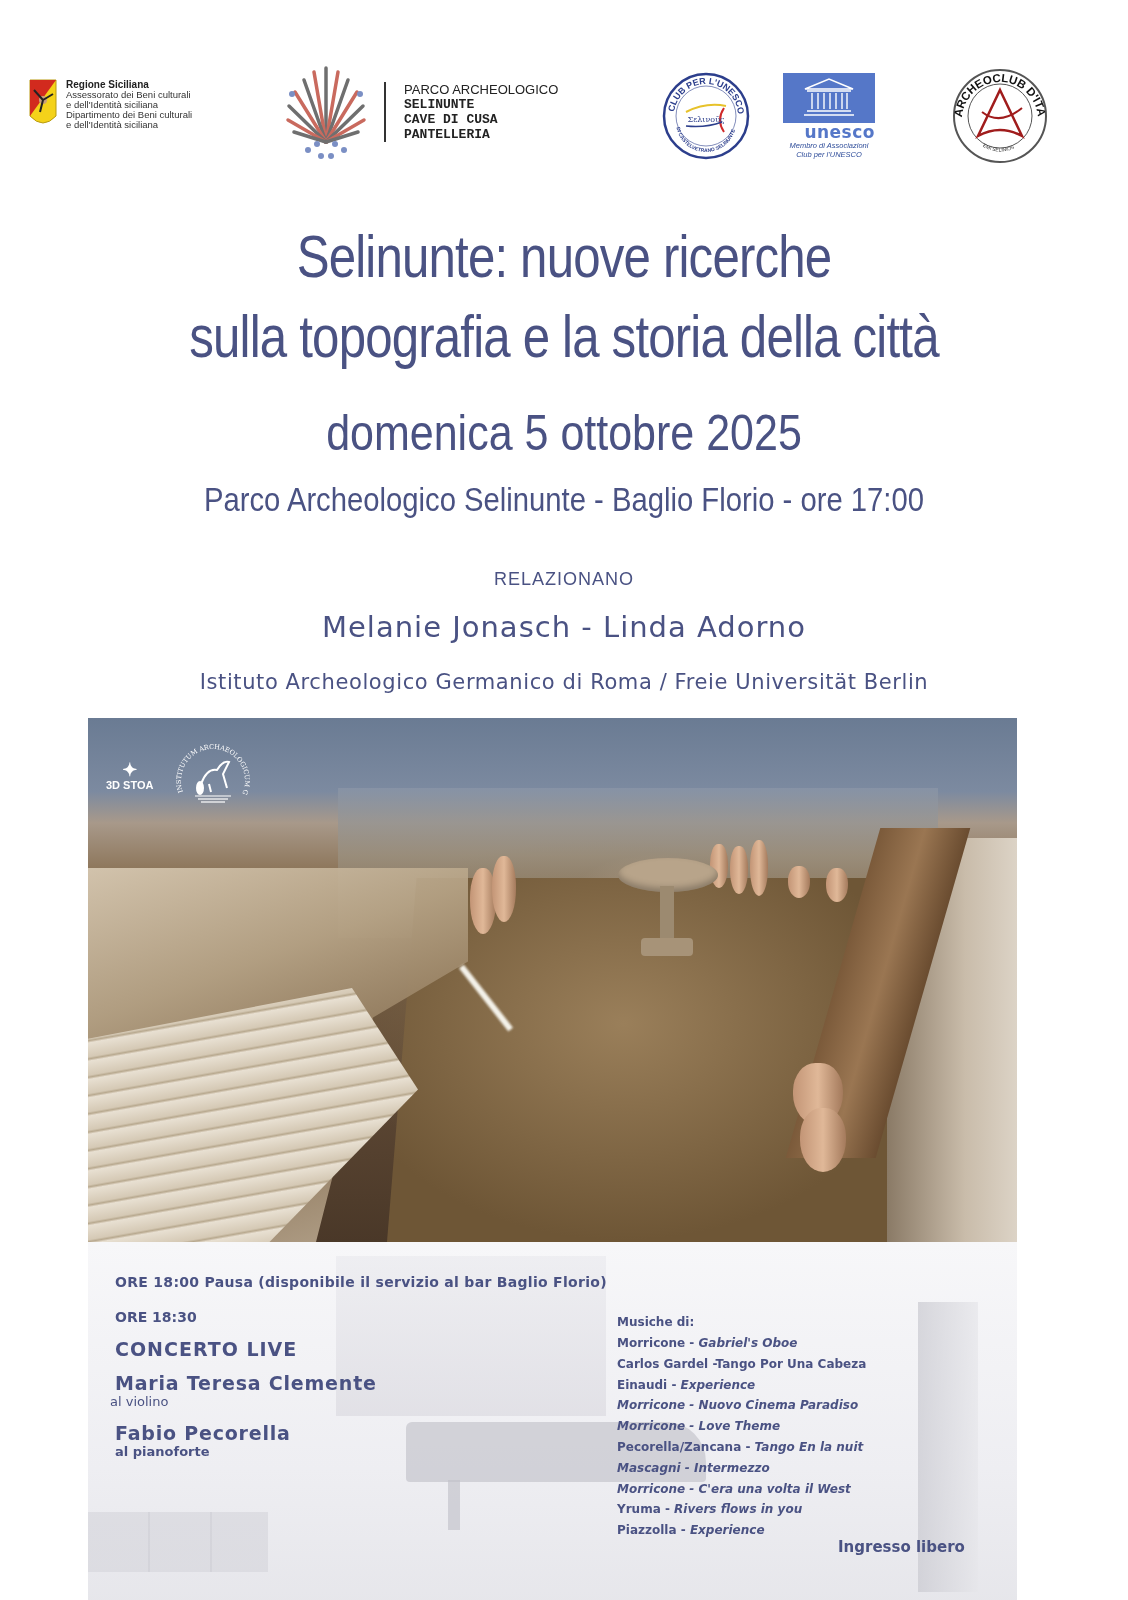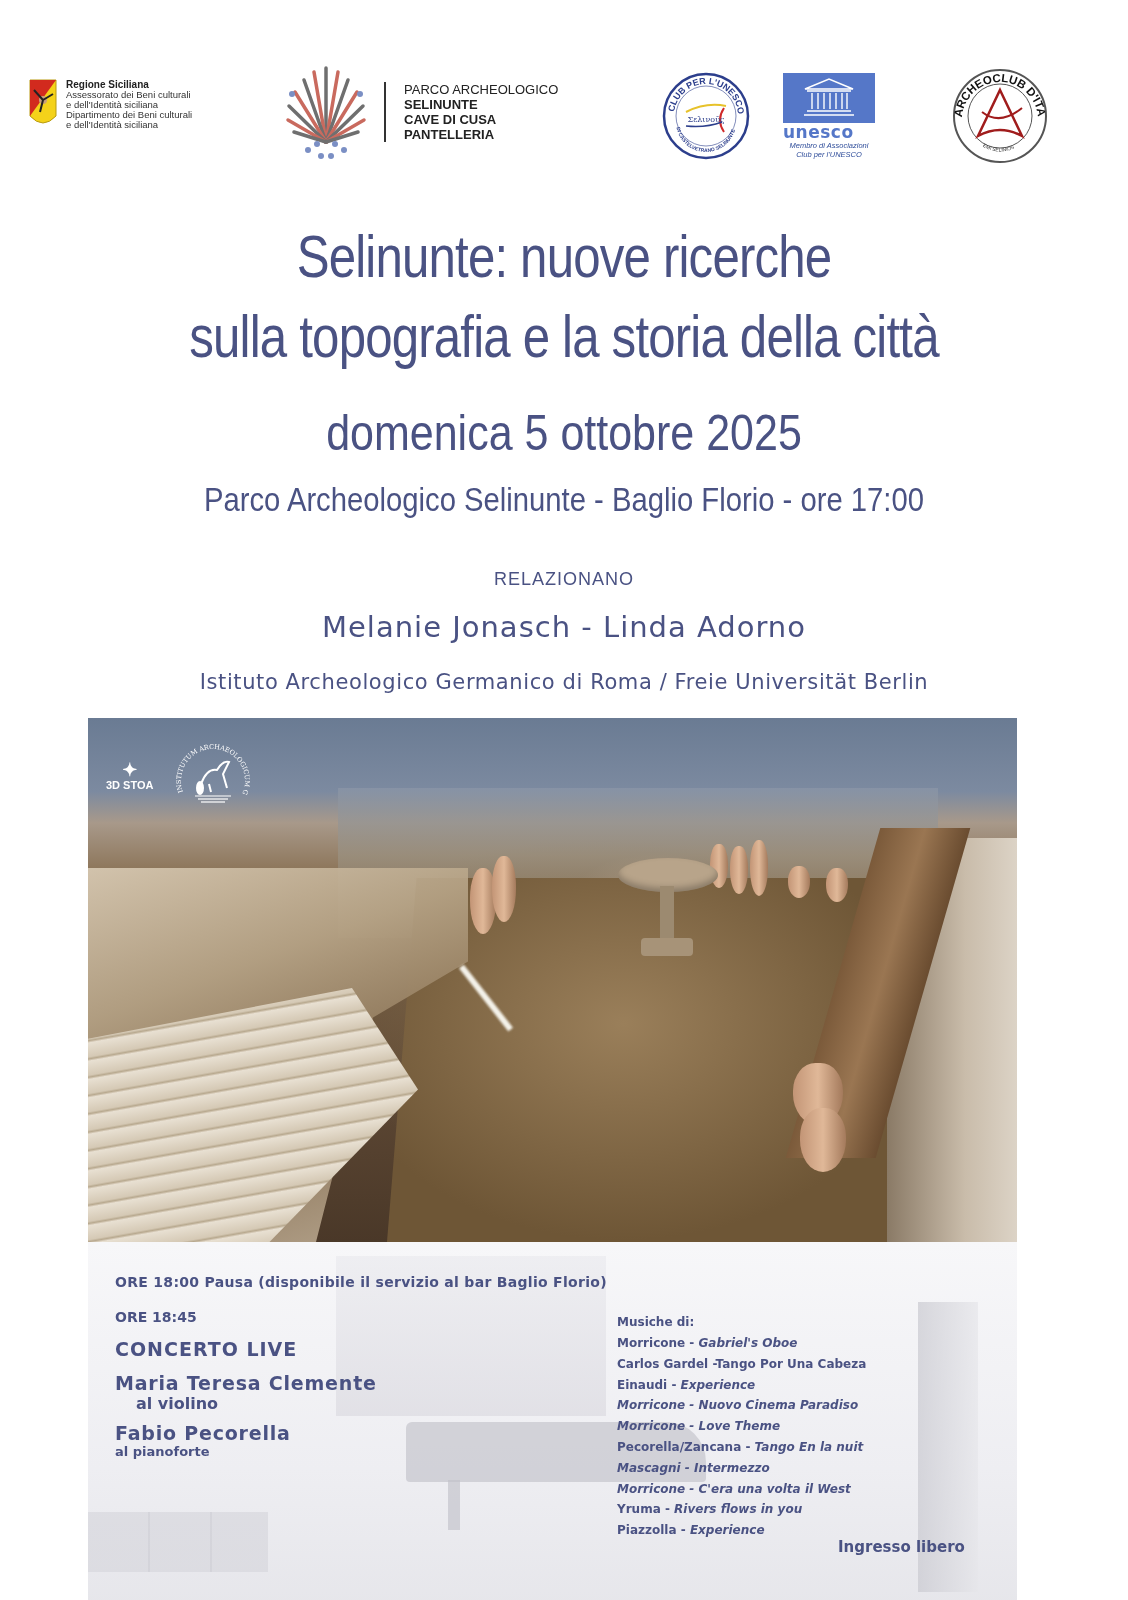--- a/index.html
+++ b/index.html
@@ -11,26 +11,26 @@
 
   
   .logo-regione { left: 28px; top: 78px; display: flex; align-items: center; gap: 8px; }
   .shield { width: 30px; height: 54px; position: relative; }
   .regione-text { font-size: 9.5px; line-height: 10px; color: #333; }
   .regione-text b { font-size: 10px; color: #222; }
 
   .logo-parco { left: 284px; top: 64px; display: flex; align-items: center; }
   .parco-divider { width: 2px; height: 60px; background: #333; margin: 0 18px 0 16px; }
   .parco-text { font-size: 13px; line-height: 15px; color: #222; }
-  .parco-text .b { font-weight: bold; }
+  .parco-text .b { font-weight: bold; font-family: Liberation Mono, monospace; }
 
   .logo-club { left: 662px; top: 72px; width: 88px; height: 88px; }
   .logo-unesco { left: 783px; top: 73px; width: 92px; }
   .unesco-box { width: 92px; height: 50px; background: #5577c8; display: flex; align-items: center; justify-content: center; }
-  .unesco-word { font-family: "DejaVu Sans", sans-serif; font-weight: bold; font-size: 17px; color: #5577c8; line-height: 18px; text-align: left; letter-spacing: 0.5px; }
+  .unesco-word { font-family: "DejaVu Sans", sans-serif; font-weight: bold; font-size: 17px; color: #5577c8; line-height: 18px; text-align: right; letter-spacing: 0.5px; }
   .unesco-sub { font-size: 7.5px; color: #2f4d9a; text-align: center; line-height: 9px; font-style: italic; }
   .logo-archeo { left: 952px; top: 68px; width: 96px; height: 96px; }
 
   
   .title { left: 0; width: 1128px; text-align: center; font-family: "Liberation Sans Narrow", "Liberation Sans", sans-serif; color: #4a5283; }
   .t1 { top: 222px; font-size: 60px; transform: scaleX(0.82); transform-origin: center; letter-spacing: -1px; }
   .t2 { top: 302px; font-size: 60px; transform: scaleX(0.82); transform-origin: center; letter-spacing: -1px; }
   .t3 { top: 404px; font-size: 50px; transform: scaleX(0.86); transform-origin: center; }
   .t4 { top: 480px; font-size: 34px; transform: scaleX(0.86); transform-origin: center; }
 
@@ -77,21 +77,21 @@
   .ghost-piano-leg { position: absolute; left: 360px; top: 238px; width: 12px; height: 50px; background: #c2c2ca; opacity: 0.65; }
   .ghost-door { position: absolute; left: 830px; top: 60px; width: 60px; height: 290px; background: linear-gradient(90deg, #c9c9d0, #e6e6ea); opacity: 0.7; }
   .ghost-fog { position: absolute; left: 0; bottom: 0; width: 100%; height: 90px; background: linear-gradient(180deg, transparent, #cfcfd6); }
   .ghost-blocks { position: absolute; left: 0; top: 270px; width: 180px; height: 60px; background: repeating-linear-gradient(90deg, #d7d7dd 0 60px, #cbcbd2 60px 62px); opacity: 0.7; }
 
   .prog { position: absolute; font-family: "DejaVu Sans", sans-serif; color: #4a5283; white-space: nowrap; }
   .p-pausa { left: 27px; top: 32px; font-size: 14px; font-weight: 600; letter-spacing: 0.3px; }
   .p-ore2 { left: 27px; top: 67px; font-size: 14px; font-weight: 600; }
   .p-concerto { left: 27px; top: 96px; font-size: 19px; font-weight: 600; letter-spacing: 1px; }
   .p-maria { left: 27px; top: 130px; font-size: 19px; font-weight: 600; letter-spacing: 0.8px; }
-  .p-violino { left: 48px; top: 152px; font-size: 16px; font-weight: 700; }
+  .p-violino { left: 22px; top: 152px; font-size: 13px; font-weight: 400; }
   .p-fabio { left: 27px; top: 180px; font-size: 19px; font-weight: 600; letter-spacing: 0.8px; }
   .p-piano { left: 27px; top: 202px; font-size: 13px; font-weight: 600; }
 
   .music { position: absolute; left: 529px; top: 70px; font-family: "DejaVu Sans", sans-serif; font-size: 12px; font-weight: 600; color: #4a5283; }
   .music-head { height: 21px; line-height: 21px; }
   .music-row { height: 20.8px; line-height: 20.8px; white-space: nowrap; }
   .music-row i { font-style: italic; }
   .ingresso { position: absolute; left: 750px; top: 296px; font-family: "DejaVu Sans", sans-serif; font-size: 15px; font-weight: 700; color: #4a5283; }
 </style>
 </head>
@@ -252,21 +252,21 @@
 
 <div class="abs bottom">
   <div class="ghost-relief"></div>
   <div class="ghost-piano"></div>
   <div class="ghost-piano-leg"></div>
   <div class="ghost-door"></div>
   <div class="ghost-blocks"></div>
   <div class="ghost-fog"></div>
 
   <div class="prog p-pausa">ORE 18:00  Pausa  (disponibile il servizio al bar Baglio Florio)</div>
-  <div class="prog p-ore2">ORE 18:45</div>
+  <div class="prog p-ore2">ORE 18:30</div>
   <div class="prog p-concerto">CONCERTO LIVE</div>
   <div class="prog p-maria">Maria Teresa  Clemente</div>
   <div class="prog p-violino">al violino</div>
   <div class="prog p-fabio">Fabio Pecorella</div>
   <div class="prog p-piano">al pianoforte</div>
 
   <div class="music">
     <div class="music-head">Musiche di:</div>
     <div class="music-row"><span>Morricone - </span><i>Gabriel's Oboe</i></div>
     <div class="music-row"><span>Carlos Gardel -</span><span>Tango Por Una Cabeza</span></div>

